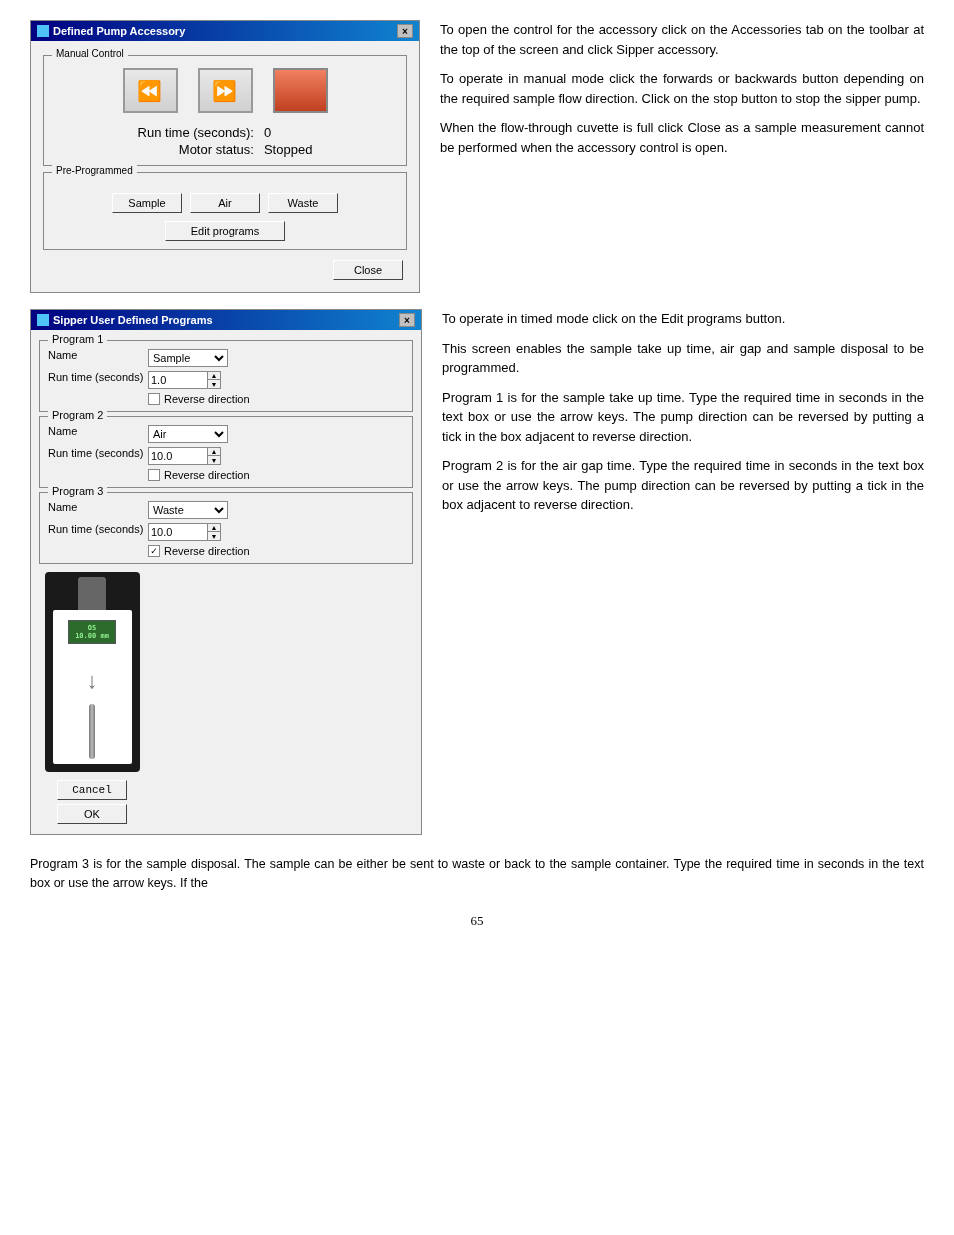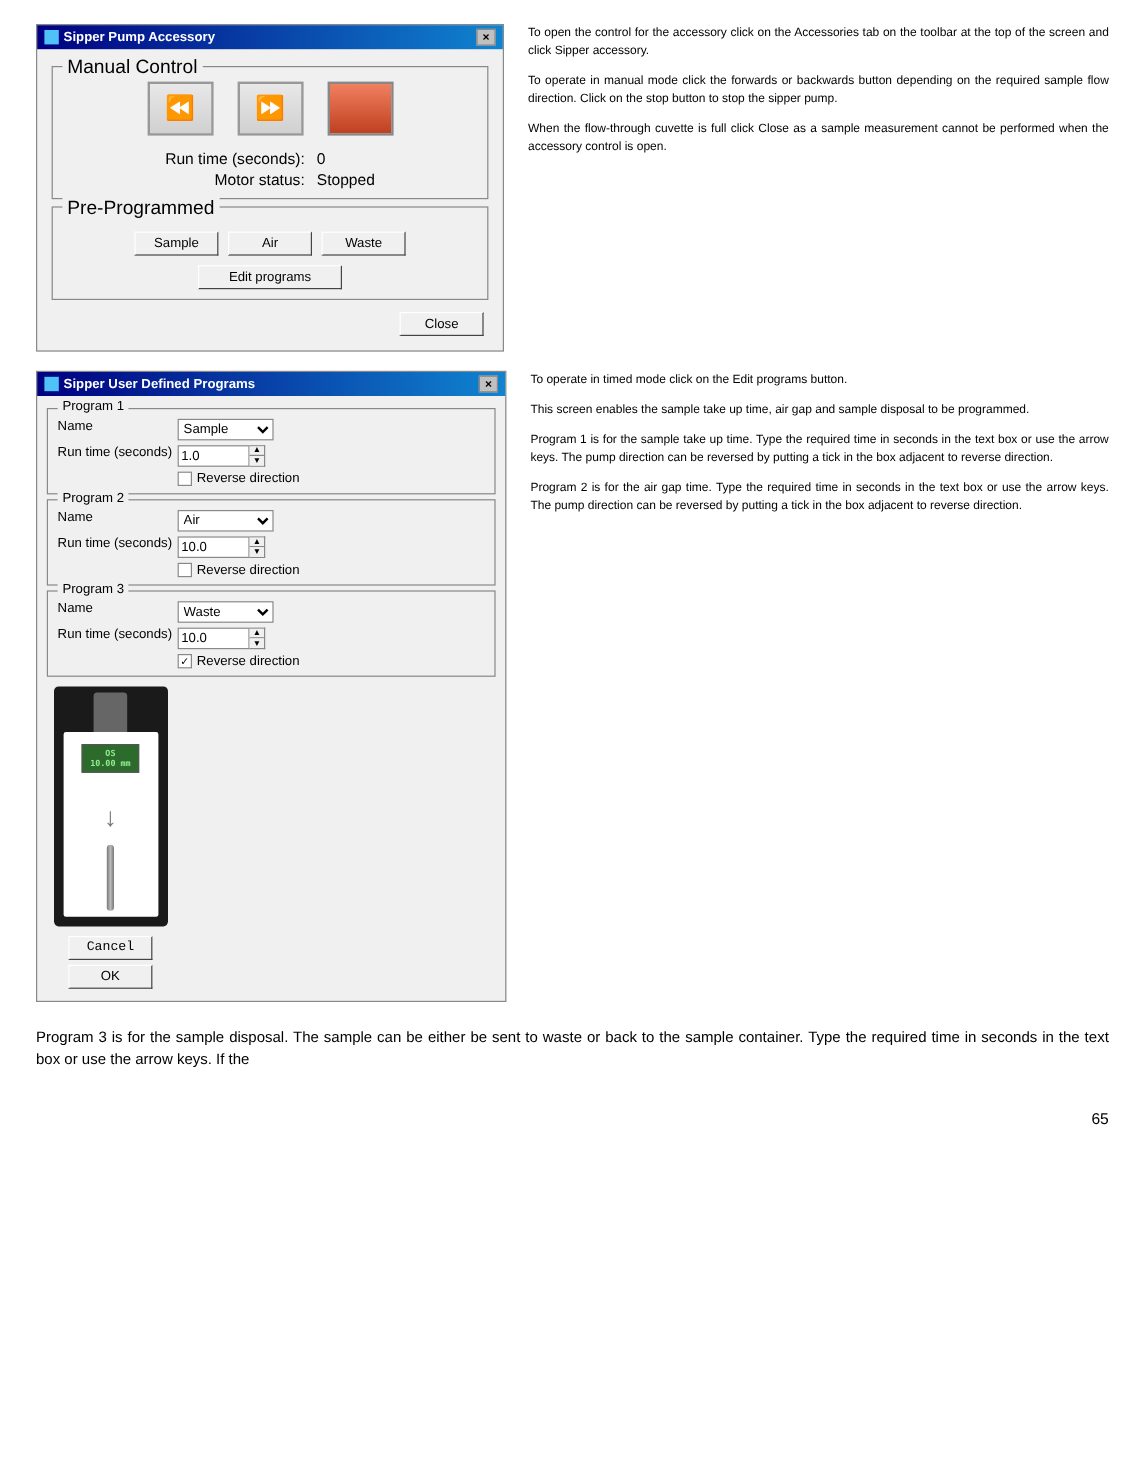--- a/index.html
+++ b/index.html
@@ -89,21 +89,21 @@
       padding: 4px 8px 8px 8px;
       position: relative;
     }
 
     .group-label {
       position: absolute;
       top: -8px;
       left: 8px;
       background: #f0f0f0;
       padding: 0 4px;
-      font-size: 16px;
+      font-size: 10px;
     }
 
     
     .manual-control {
       display: flex;
       flex-direction: column;
       align-items: center;
       gap: 8px;
       padding-top: 8px;
     }
@@ -310,61 +310,62 @@
       display: flex;
       flex-direction: column;
       gap: 4px;
       margin-top: auto;
       align-self: flex-end;
     }
 
     
     .text-column {
       flex: 1;
-      font-size: 10px;
+      font-size: 13px;
       line-height: 1.5;
       text-align: justify;
     }
 
     .text-column p {
       margin-bottom: 10px;
     }
 
     
     .bottom-text {
       font-size: 12.5px;
       line-height: 1.5;
       text-align: justify;
-      margin-bottom: 22px;
+      margin-bottom: 10px;
     }
 
     .page-number {
-      text-align: right;
+      text-align: center;
       font-size: 13px;
       margin-top: 10px;
+      font-family: Liberation Serif, serif;
     }
 
     
     .selected-text {
       background: #316ac5;
       color: #fff;
     }
   </style>
 </head>
 <body>
 
 <div class="page-content">
 
   <div class="top-section">
 
     <div class="dialog-box" style="width: 390px;">
       <div class="dialog-titlebar">
         <div class="titlebar-left">
           <span class="titlebar-icon"></span>
-          <span>Sipper Pump Accessory</span>
+          <span>Defined Pump Accessory</span>
         </div>
         <div class="titlebar-close">×</div>
       </div>
       <div class="dialog-body">
 
         <div class="group-box">
           <span class="group-label">Manual Control</span>
           <div class="manual-control">
             <div class="control-buttons">
               <button class="media-btn blue">⏪</button>

